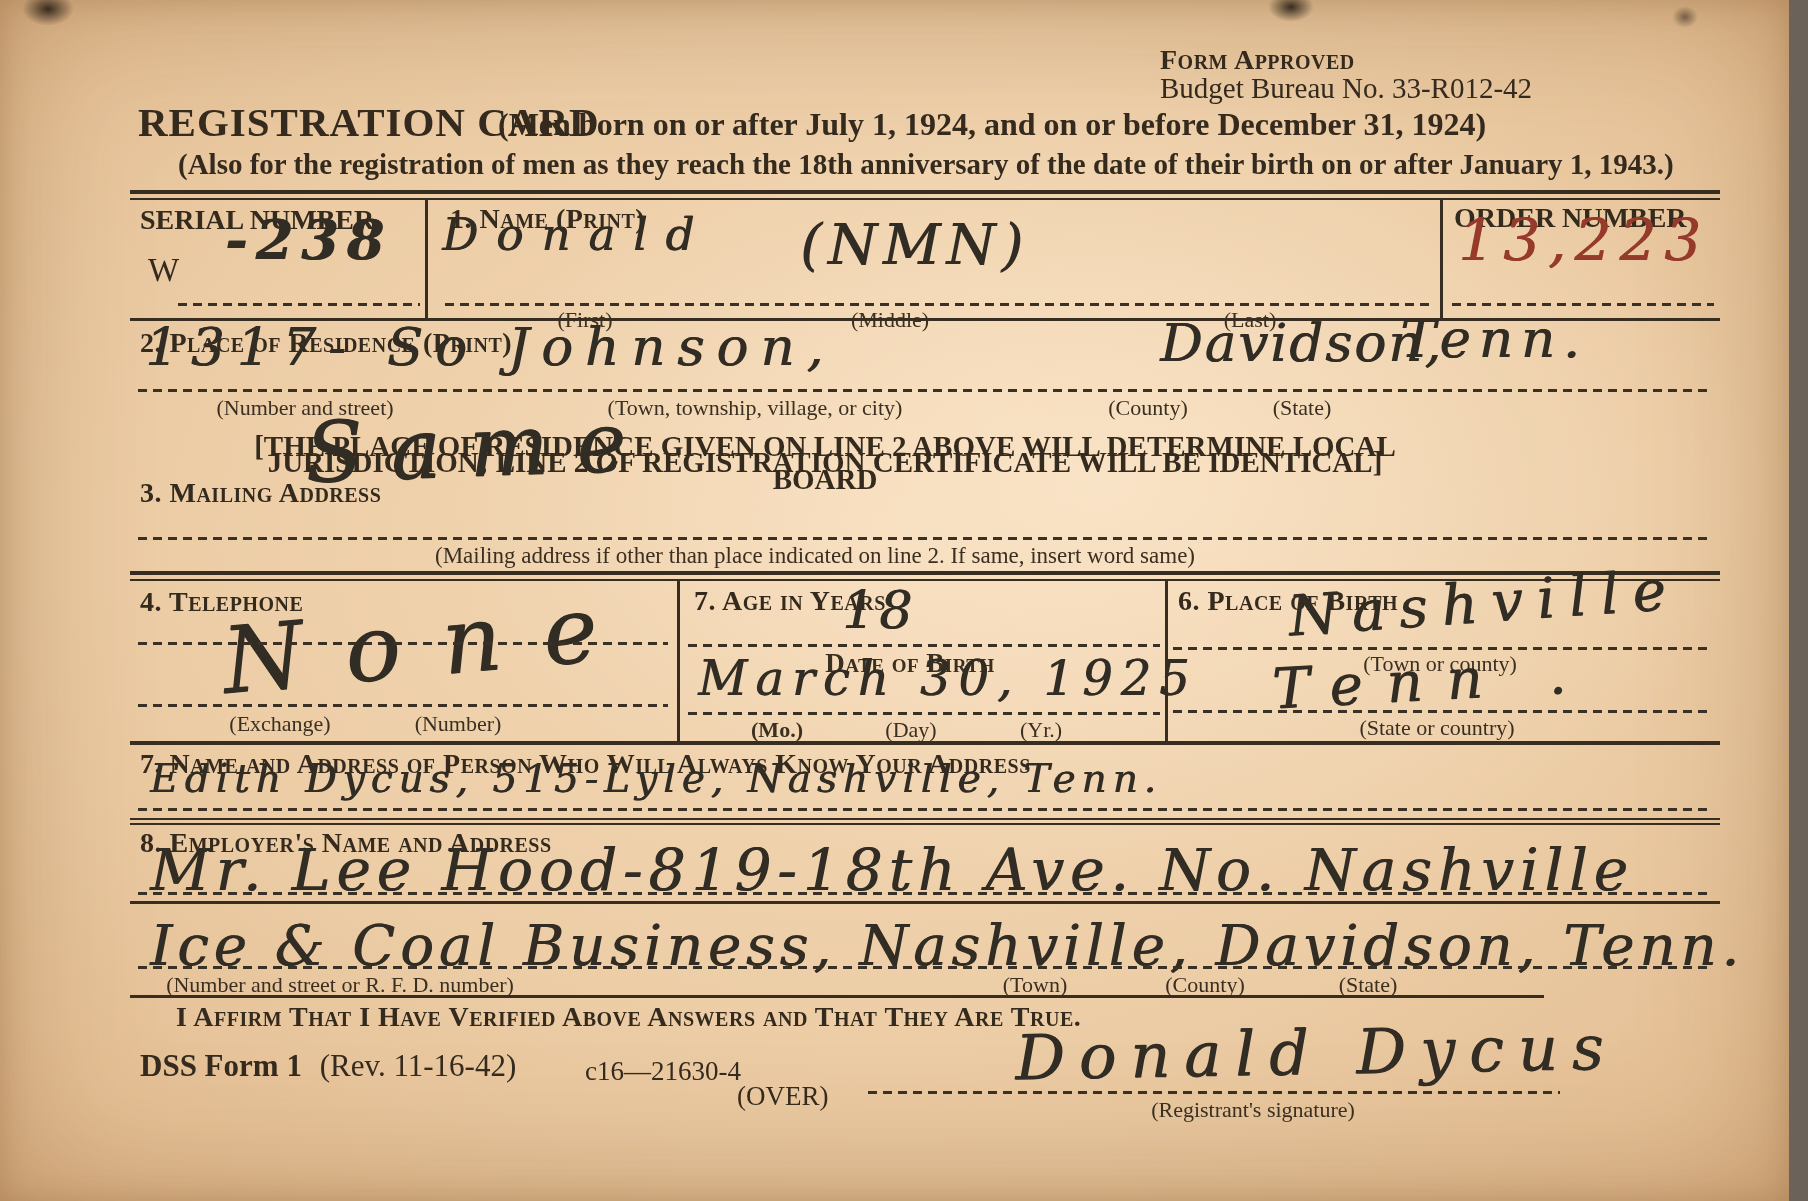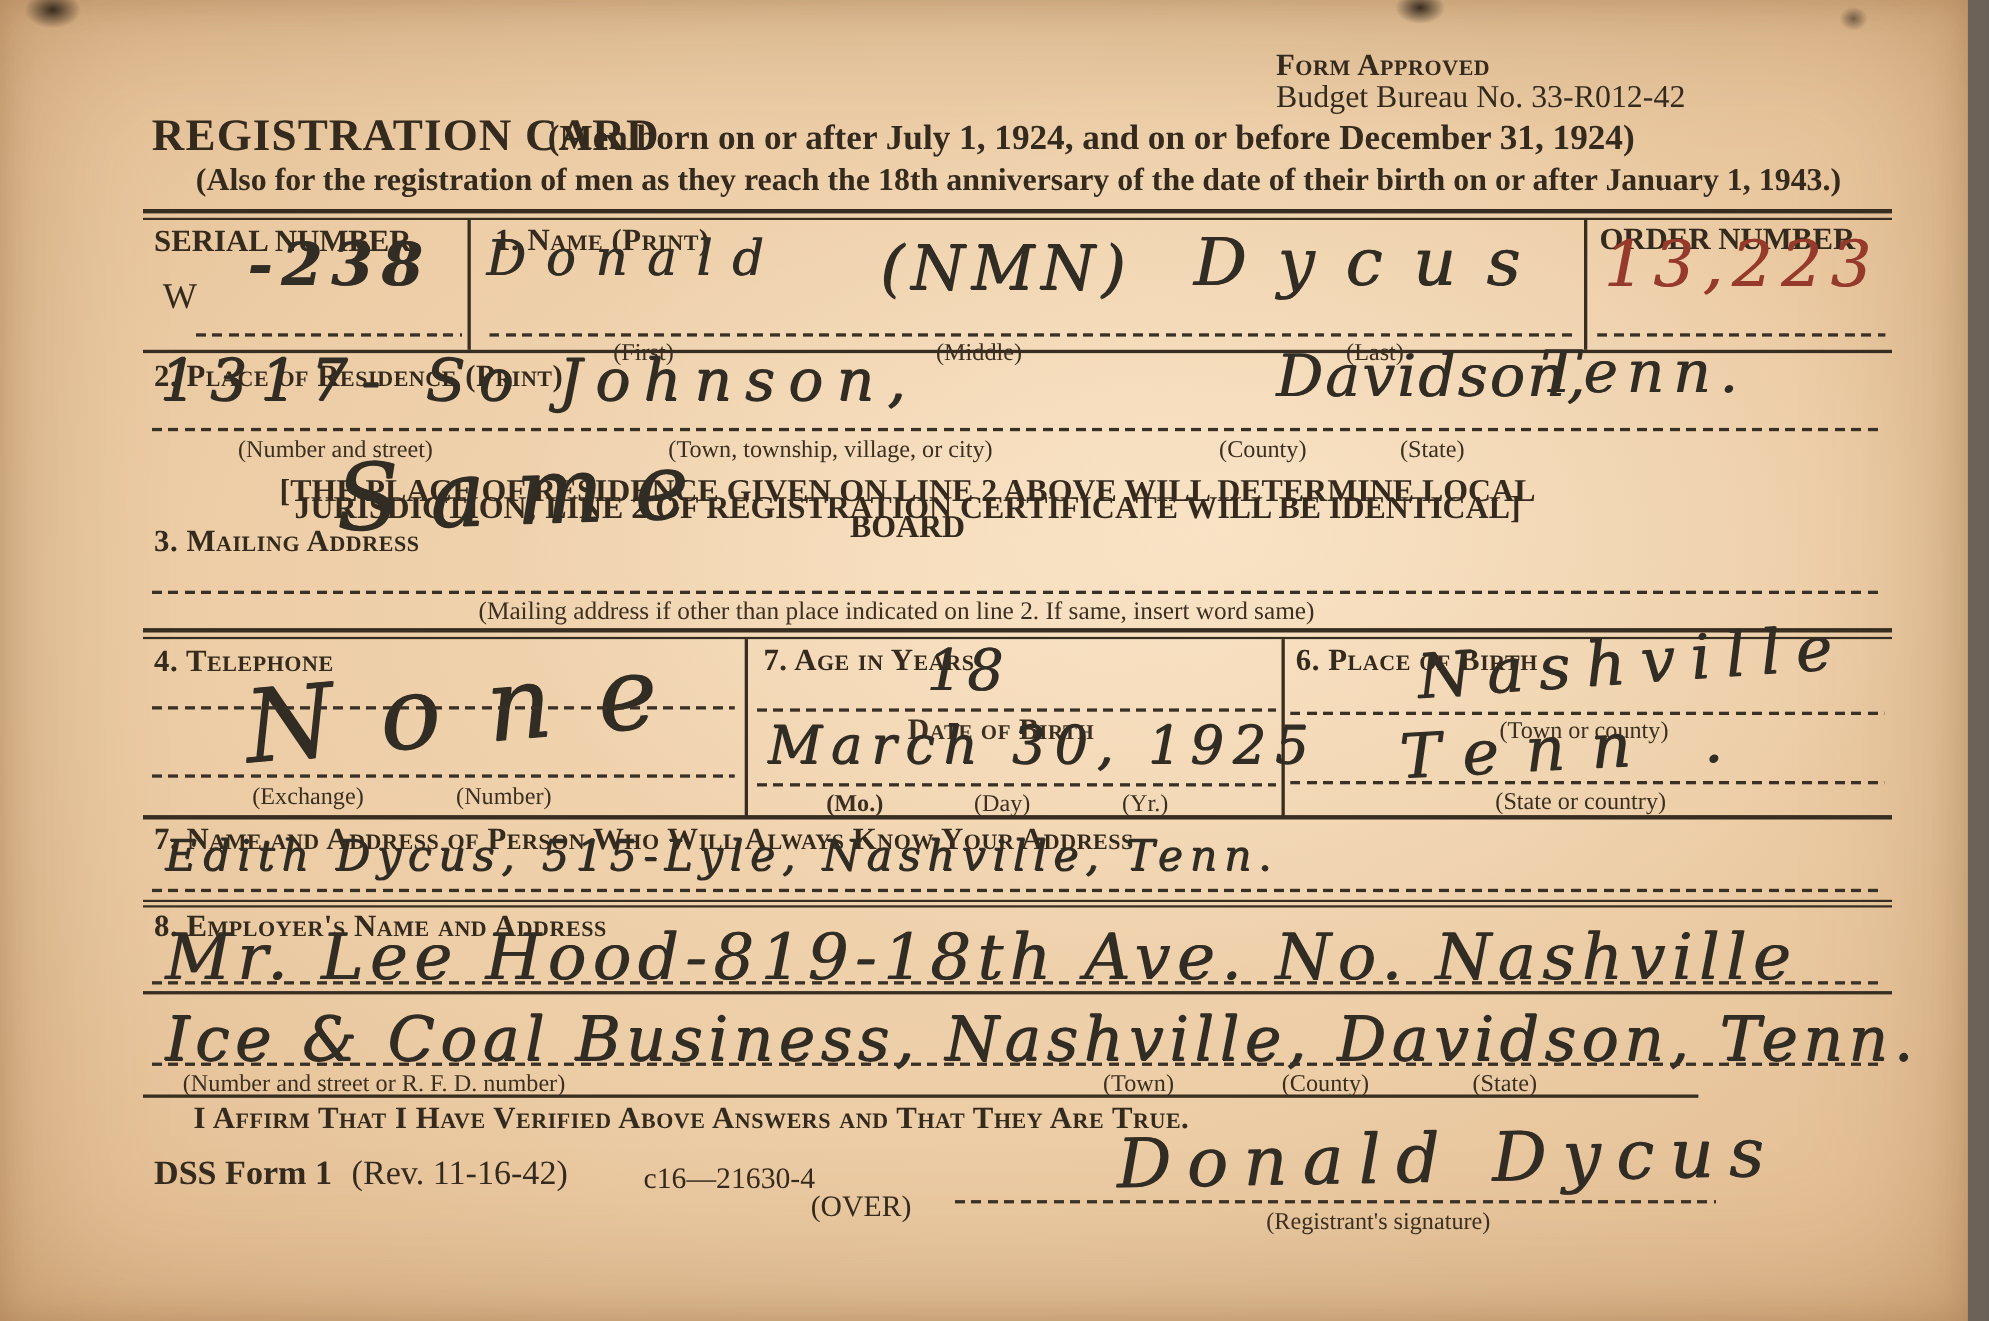--- a/index.html
+++ b/index.html
@@ -48,21 +48,20 @@
   <div class="abs print b" style="left:140px;top:204px;font-size:28px;">SERIAL NUMBER</div>
   <div class="abs print" style="left:148px;top:252px;font-size:33px;">W</div>
   <div class="abs hw" style="left:225px;top:208px;font-size:54px;font-weight:700;letter-spacing:8px;">-238</div>
   <div class="dash" style="left:178px;top:303px;width:242px;"></div>
 
   <div class="rule" style="left:425px;top:199px;width:3px;height:119px;"></div>
 
   <div class="abs print sc" style="left:450px;top:203px;font-size:28px;">1. Name (Print)</div>
   <div class="abs hw" style="left:442px;top:208px;font-size:45px;letter-spacing:18px;">Donald</div>
   <div class="abs hw" style="left:800px;top:212px;font-size:56px;letter-spacing:6px;">(NMN)</div>
-  <div class="abs hw" style="left:1085px;top:204px;font-size:60px;letter-spacing:28px;">Dycus</div>
   <div class="dash" style="left:445px;top:303px;width:985px;"></div>
   <div class="cl" style="left:585px;top:307px;">(First)</div>
   <div class="cl" style="left:890px;top:307px;">(Middle)</div>
   <div class="cl" style="left:1250px;top:307px;">(Last)</div>
 
   <div class="rule" style="left:1440px;top:199px;width:3px;height:119px;"></div>
 
   <div class="abs print b" style="left:1454px;top:202px;font-size:28px;">ORDER NUMBER</div>
   <div class="abs hw red" style="left:1458px;top:206px;font-size:58px;letter-spacing:8px;">13,223</div>
   <div class="dash" style="left:1452px;top:303px;width:262px;"></div>

